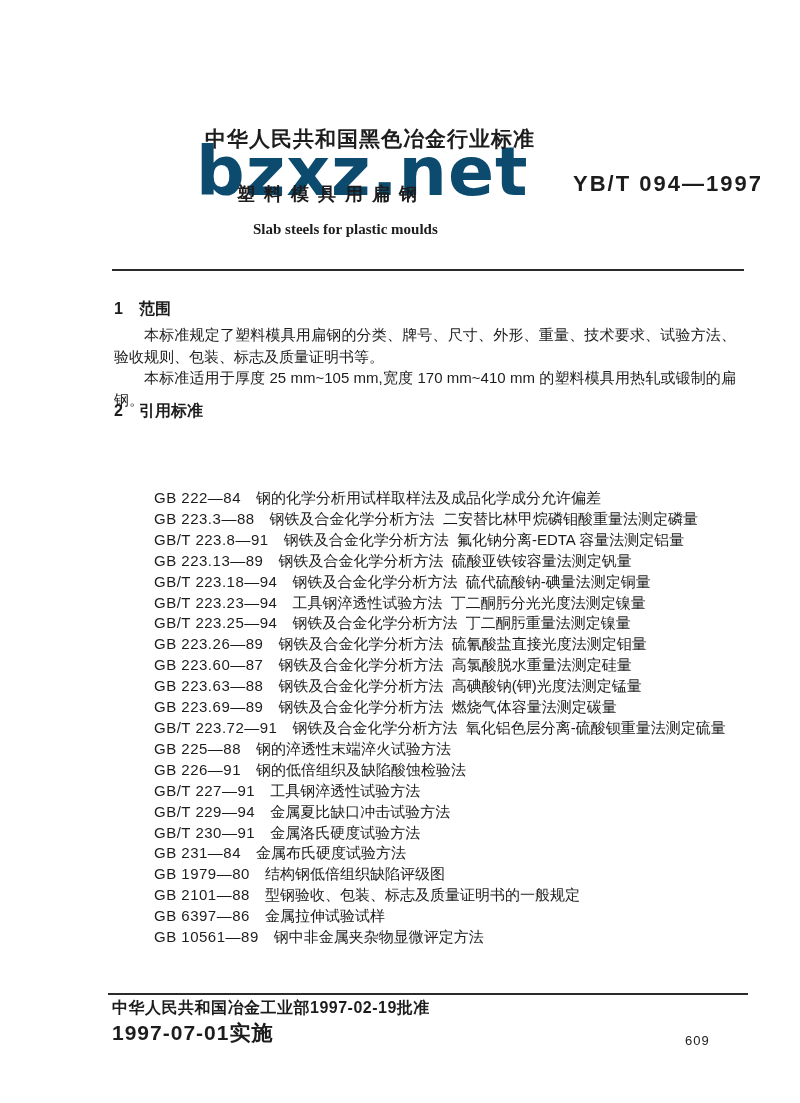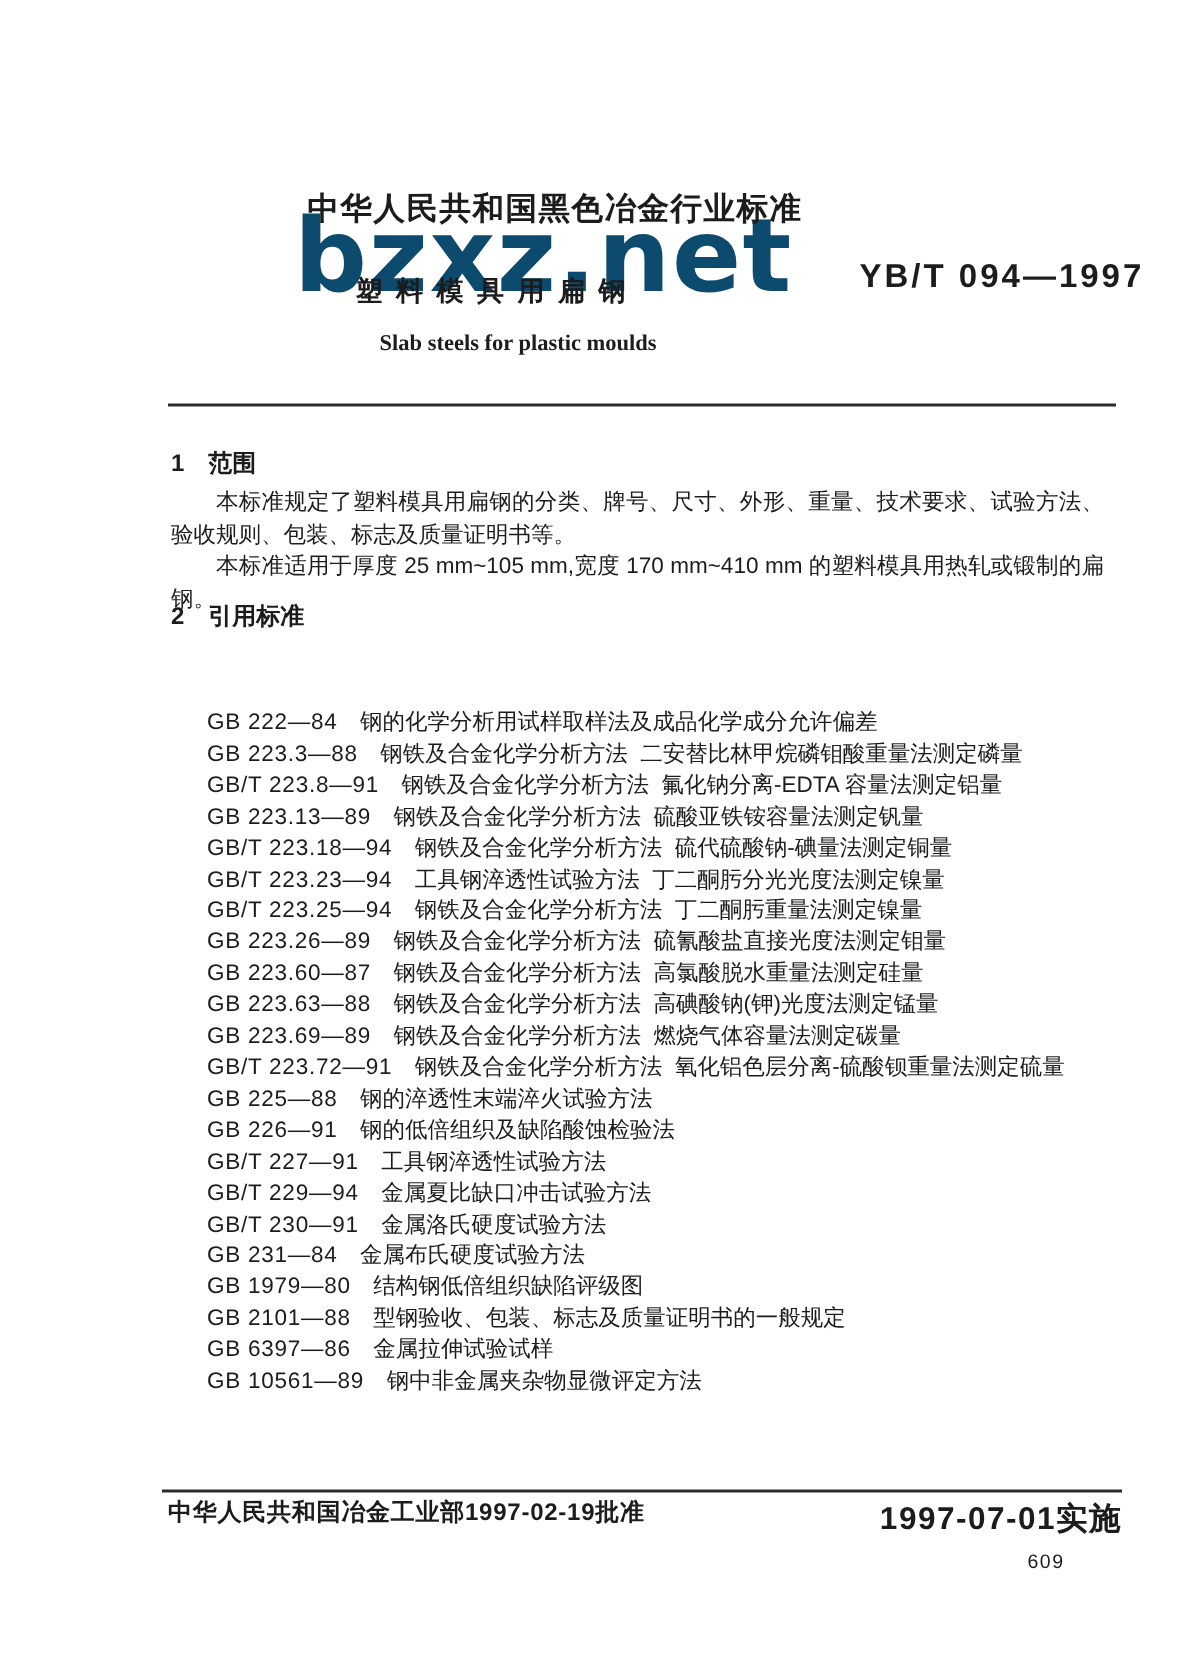--- a/index.html
+++ b/index.html
@@ -59,35 +59,35 @@
     text-indent: 2em; text-align: justify;
   }
   #sec1-head { left: 114px; top: 299px; }
   #sec1-p1   { left: 114px; top: 324px; }
   #sec1-p2   { left: 114px; top: 367px; }
   #sec2-head { left: 114px; top: 401px; }
   #sec2-p    { left: 114px; top: 426px; }
 
   #ref-list {
     left: 138px; top: 472px;
-    margin: 0; padding: 0; list-style: none;
+    margin: 16px; padding: 0; list-style: none;
     font-size: 15px; line-height: 20.9px;
   }
   #ref-list li { white-space: pre; }
   .ref-code { letter-spacing: 0.5px; }
   .ref-title { margin-left: 15px; }
 
   
   #rule-bottom {
     left: 108px; top: 993px; width: 640px; height: 2px;
     background: #2b2b2b;
   }
   #footer-row {
     left: 112px; top: 998px; width: 636px;
-    display: flex; justify-content: space-between; align-items: flex-start;
+    display: flex; justify-content: space-between; align-items: flex-start; flex-direction: column;
   }
   #footer-approval {
     font-size: 16px; font-weight: bold; letter-spacing: 0.5px;
   }
   #footer-impl {
     font-size: 21px; font-weight: bold; letter-spacing: 1px;
   }
   #page-num {
     left: 685px; top: 1033px;
     font-size: 13px; letter-spacing: 1px;

